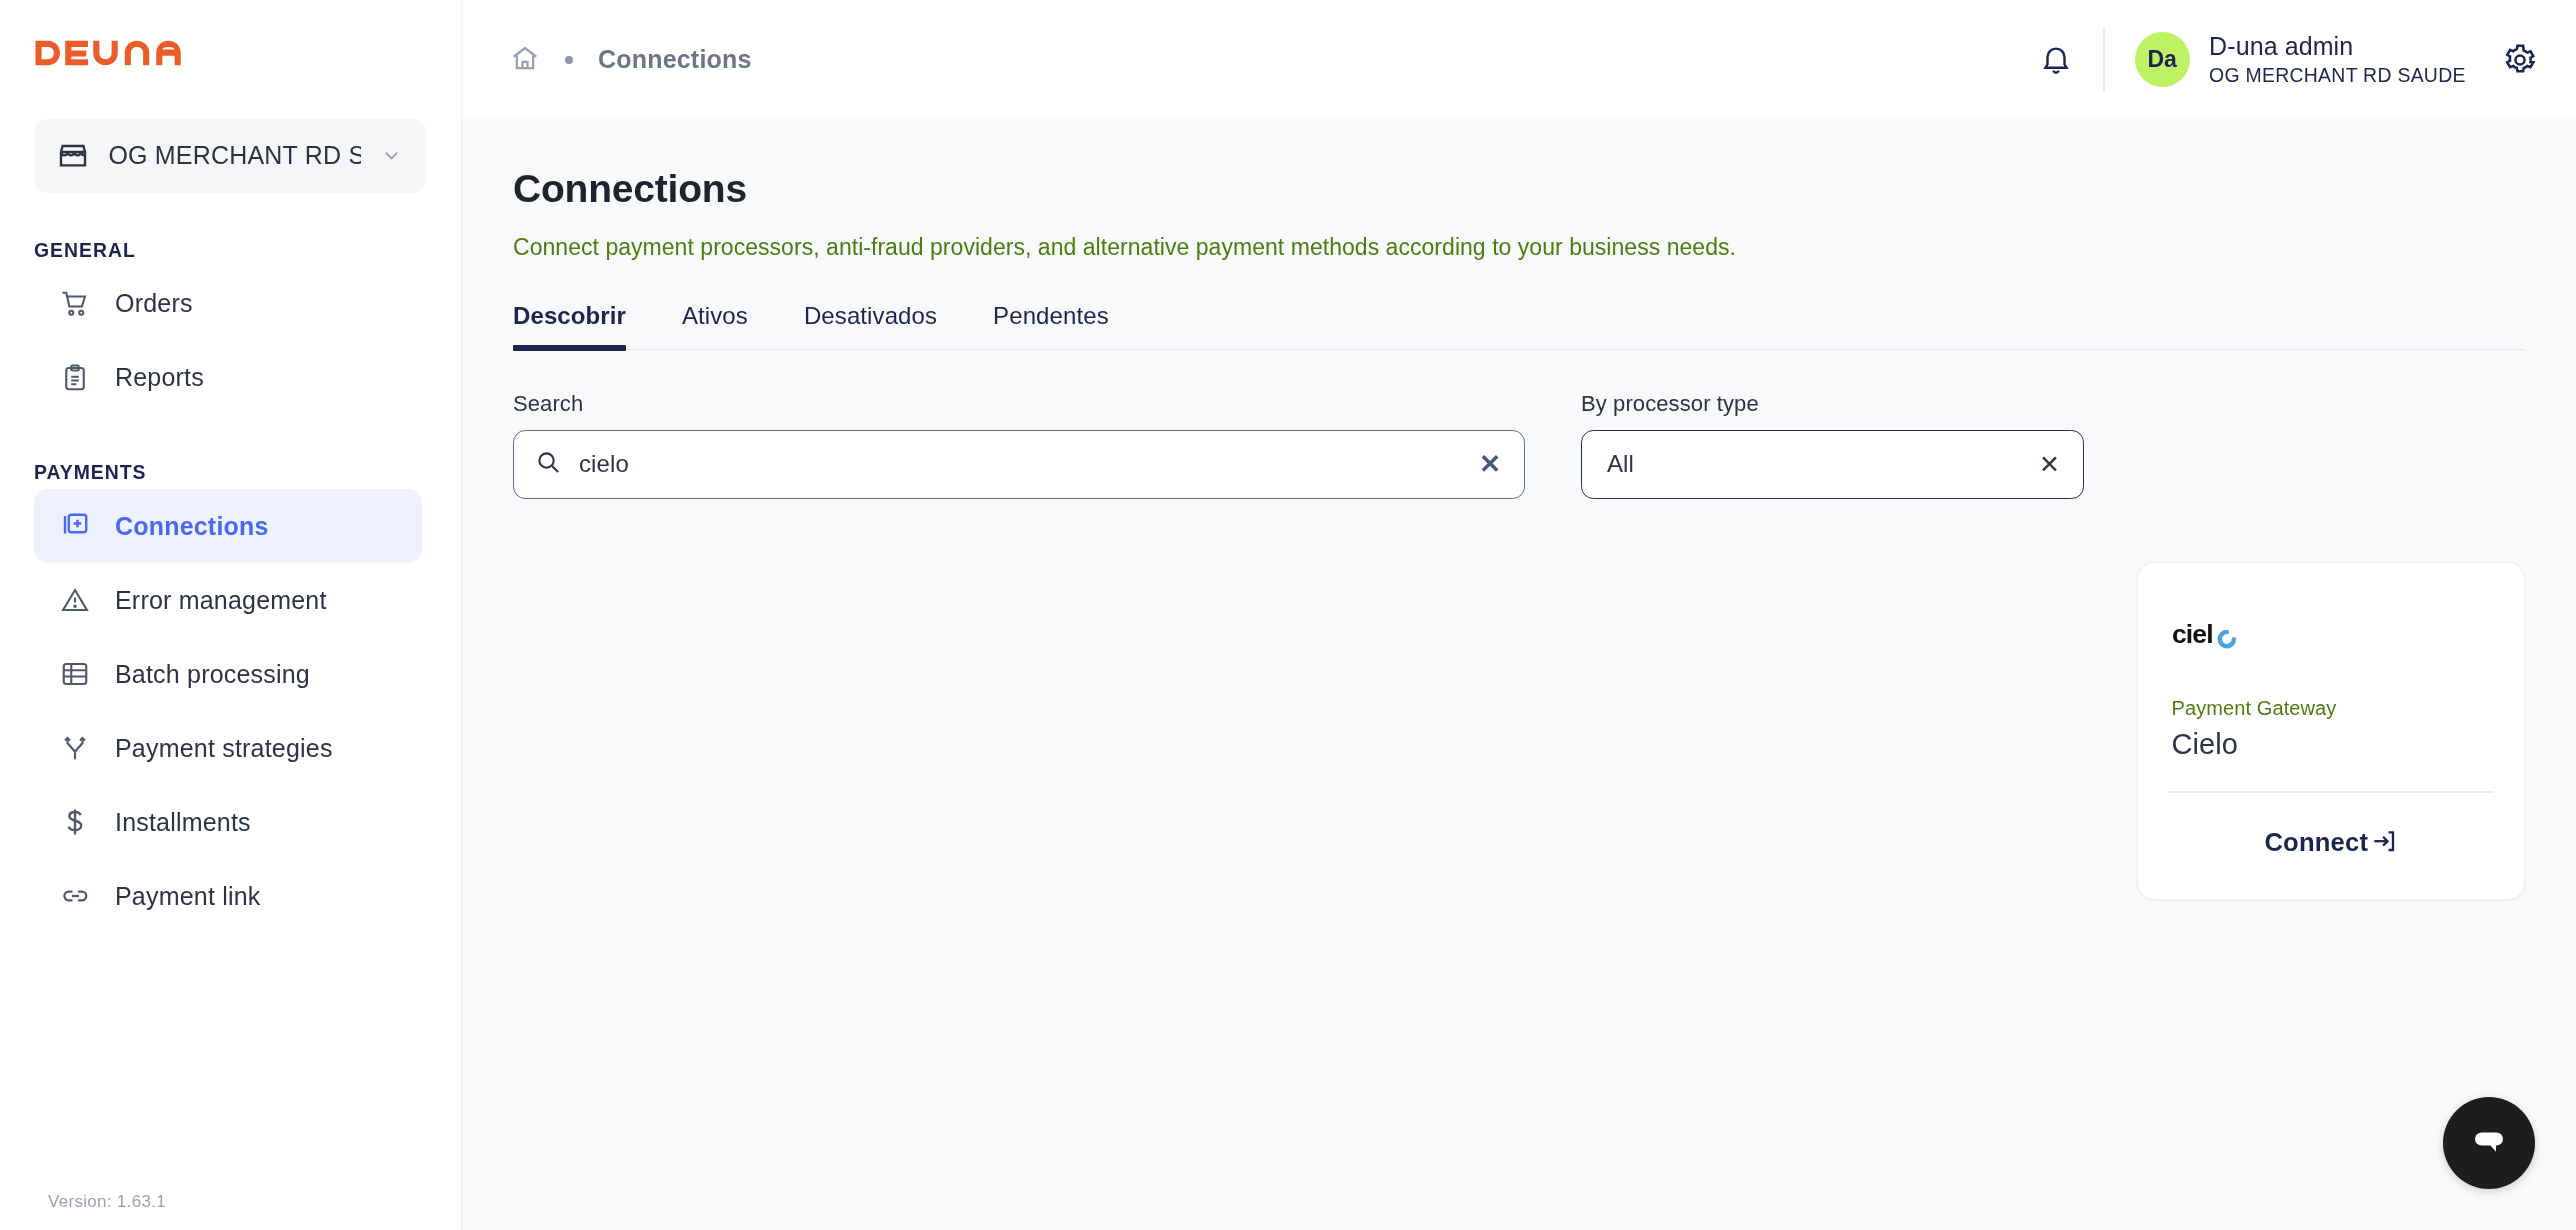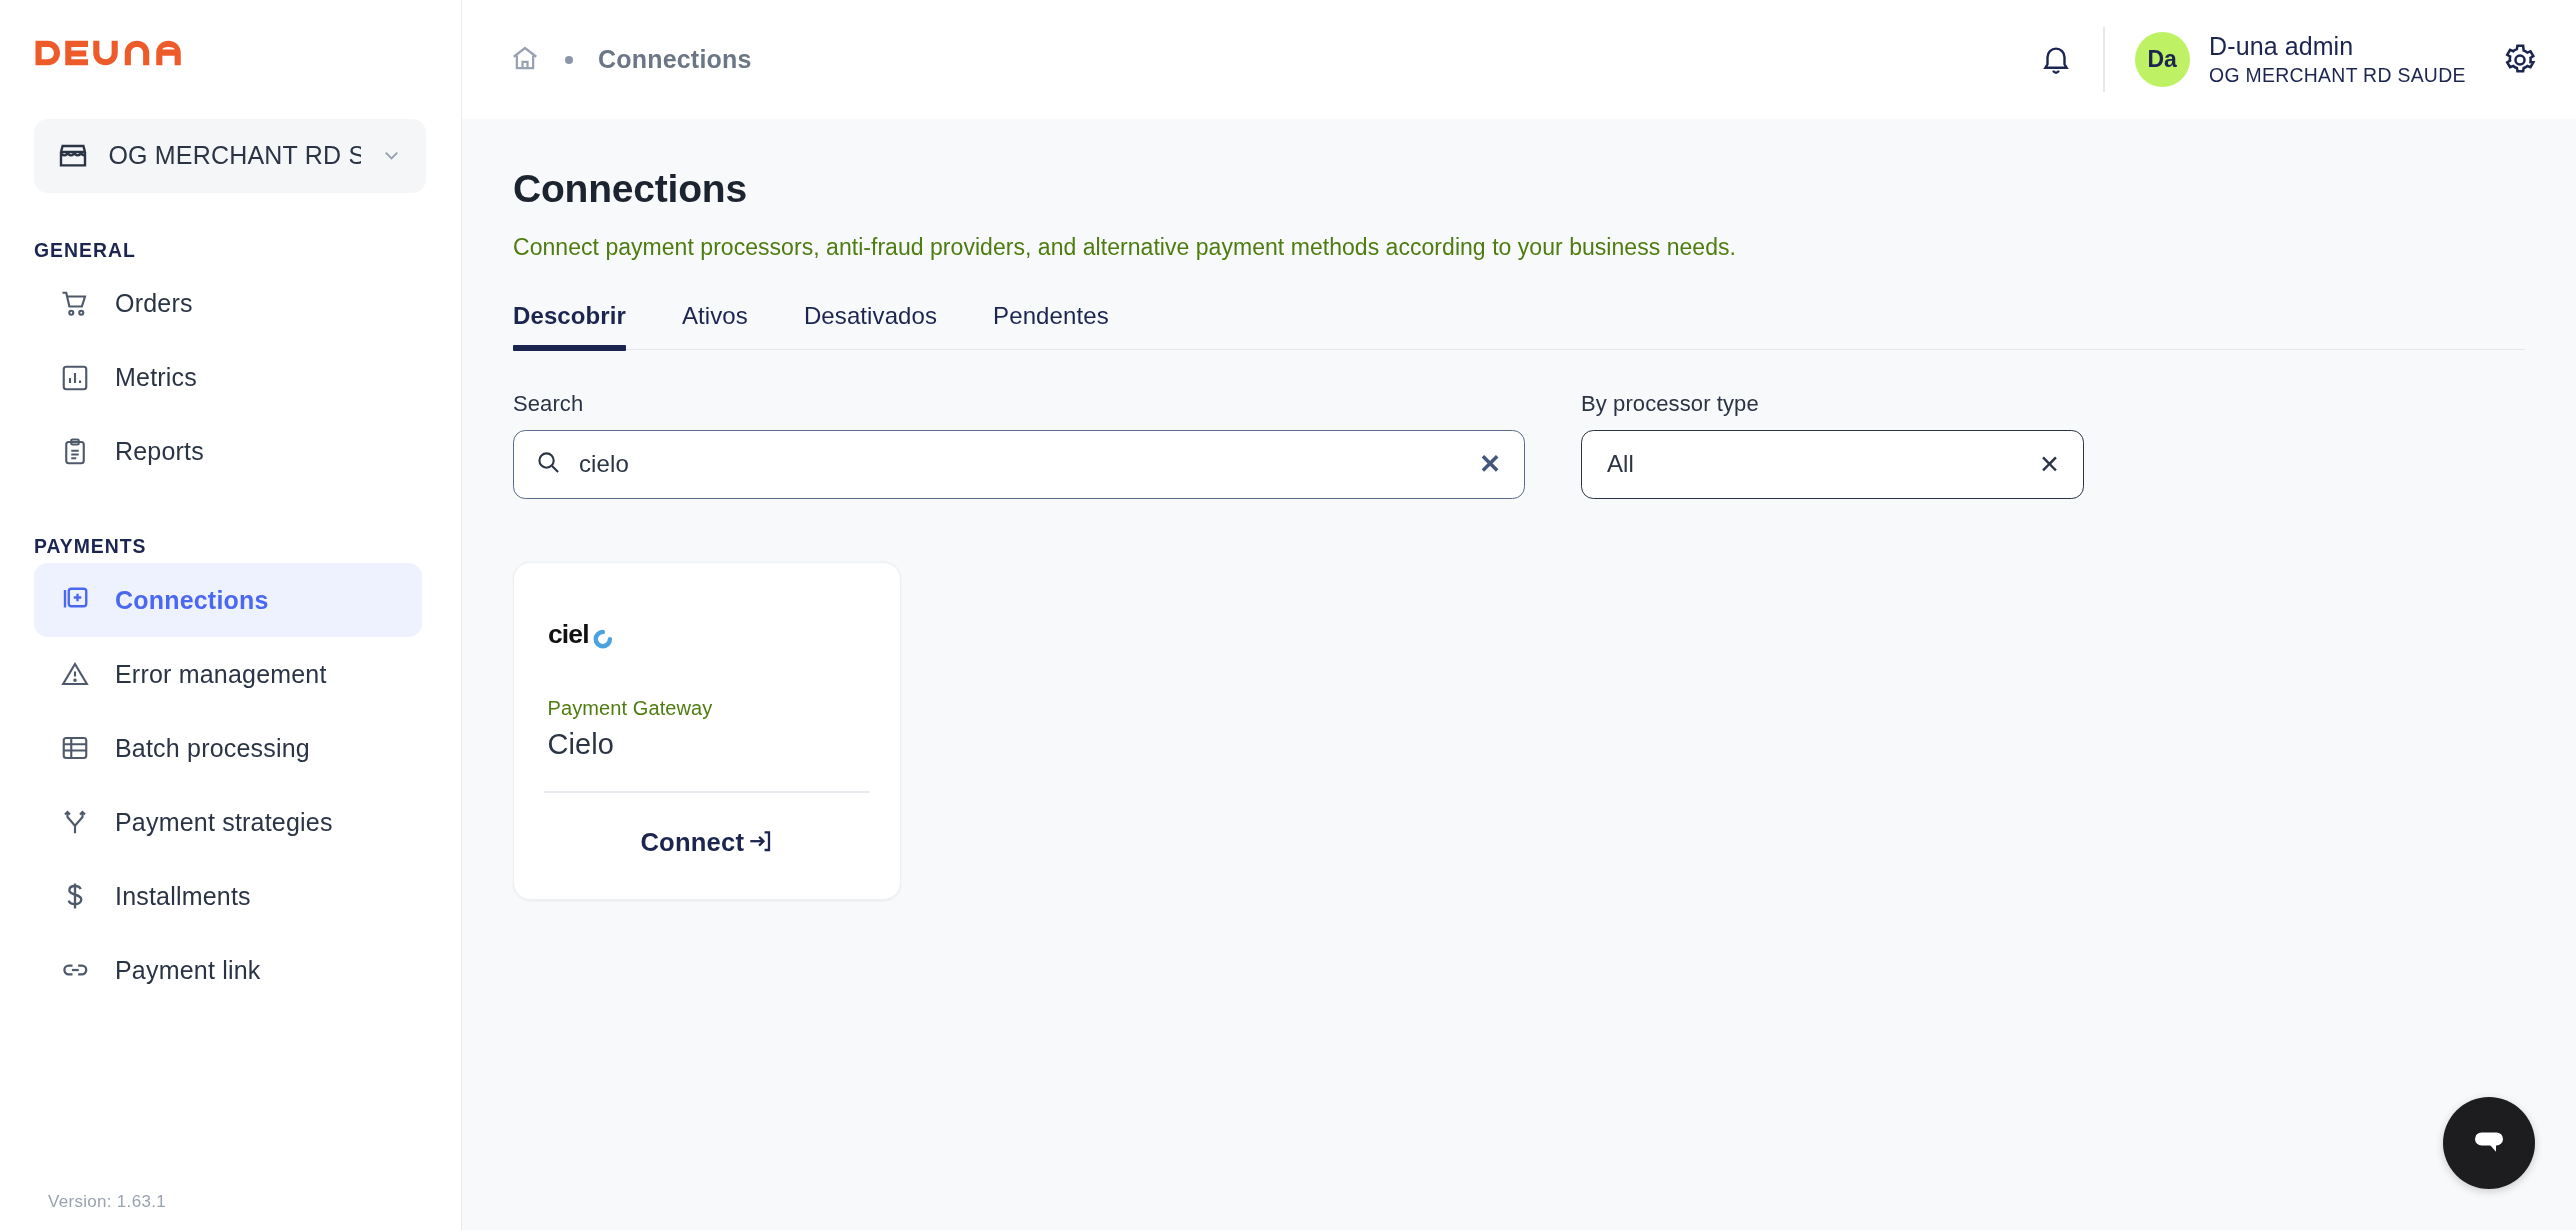--- a/index.html
+++ b/index.html
@@ -95,21 +95,21 @@
   .search-value { font-size: 24px; color: #2b3445; flex: 1; letter-spacing: 0.1px; }
   .clear-x { font-size: 26.4px; color: #44577f; font-weight: bold; cursor: pointer; line-height: 1; }
   .proc-box { width: 503px; margin-left: 28px; }
   .proc-input {
     height: 69px; background: #ffffff; border: 1.8px solid #2b3445;
     border-radius: 12.3px; display: flex; align-items: center; padding: 0 23px 0 25px;
   }
   .proc-value { font-size: 24px; color: #2b3445; flex: 1; letter-spacing: 0.1px; }
   .proc-x { font-size: 25px; color: #2b3445; cursor: pointer; line-height: 1; }
 
-  .cards { margin-top: 63px; display: flex; gap: 35px; }
+  .cards { margin-top: 63px; display: flex; gap: 35px; justify-content: flex-end; }
   .card {
     width: 388px; background: #ffffff; border-radius: 17.6px;
     border: 0.9px solid #eef1f4; box-shadow: 0 0.9px 2.6px rgba(20,30,50,.06);
     padding: 48px 30px 41px 30px;
   }
   .card-logo { height: 51px; display: flex; align-items: center; padding-left: 3.5px; }
   .card-type { font-size: 20px; color: #4d7c0f; margin-top: 35px; padding-left: 3.5px; letter-spacing: 0.1px; }
   .card-name { font-size: 29px; color: #2b3445; margin-top: 8.8px; padding-left: 3.5px; letter-spacing: 0.1px; }
   .card-div { height: 1.8px; background: #e8ebef; margin: 30px 0 0 0; }
   .card-cta {
@@ -159,29 +159,20 @@
       <span class="ico">
         <svg width="30" height="30" viewBox="0 0 24 24" fill="none" stroke="#4e5a6b" stroke-width="1.7">
           <path d="M2 3h3l2.5 11h10L20 6H6"></path>
             <circle cx="9" cy="19" r="1.6"></circle>
             <circle cx="17" cy="19" r="1.6"></circle>
         </svg>
         </span>
       <span class="nav-label">Orders</span>
     </div>
 
-    <div class="nav-item">
-      <span class="ico">
-        <svg width="30" height="30" viewBox="0 0 24 24" fill="none" stroke="#4e5a6b" stroke-width="1.7">
-          <rect x="3" y="3" width="18" height="18" rx="2"></rect>
-            <path d="M8 16v-4M12 16V8M16 16v-2"></path>
-        </svg>
-        </span>
-      <span class="nav-label">Metrics</span>
-    </div>
 
     <div class="nav-item">
       <span class="ico">
         <svg width="30" height="30" viewBox="0 0 24 24" fill="none" stroke="#4e5a6b" stroke-width="1.7">
           <rect x="5" y="4" width="14" height="17" rx="2"></rect>
             <rect x="9" y="2" width="6" height="4" rx="1"></rect>
           <path d="M9 11h6M9 14h6M9 17h4"></path>
         </svg>
         </span>
       <span class="nav-label">Reports</span>

